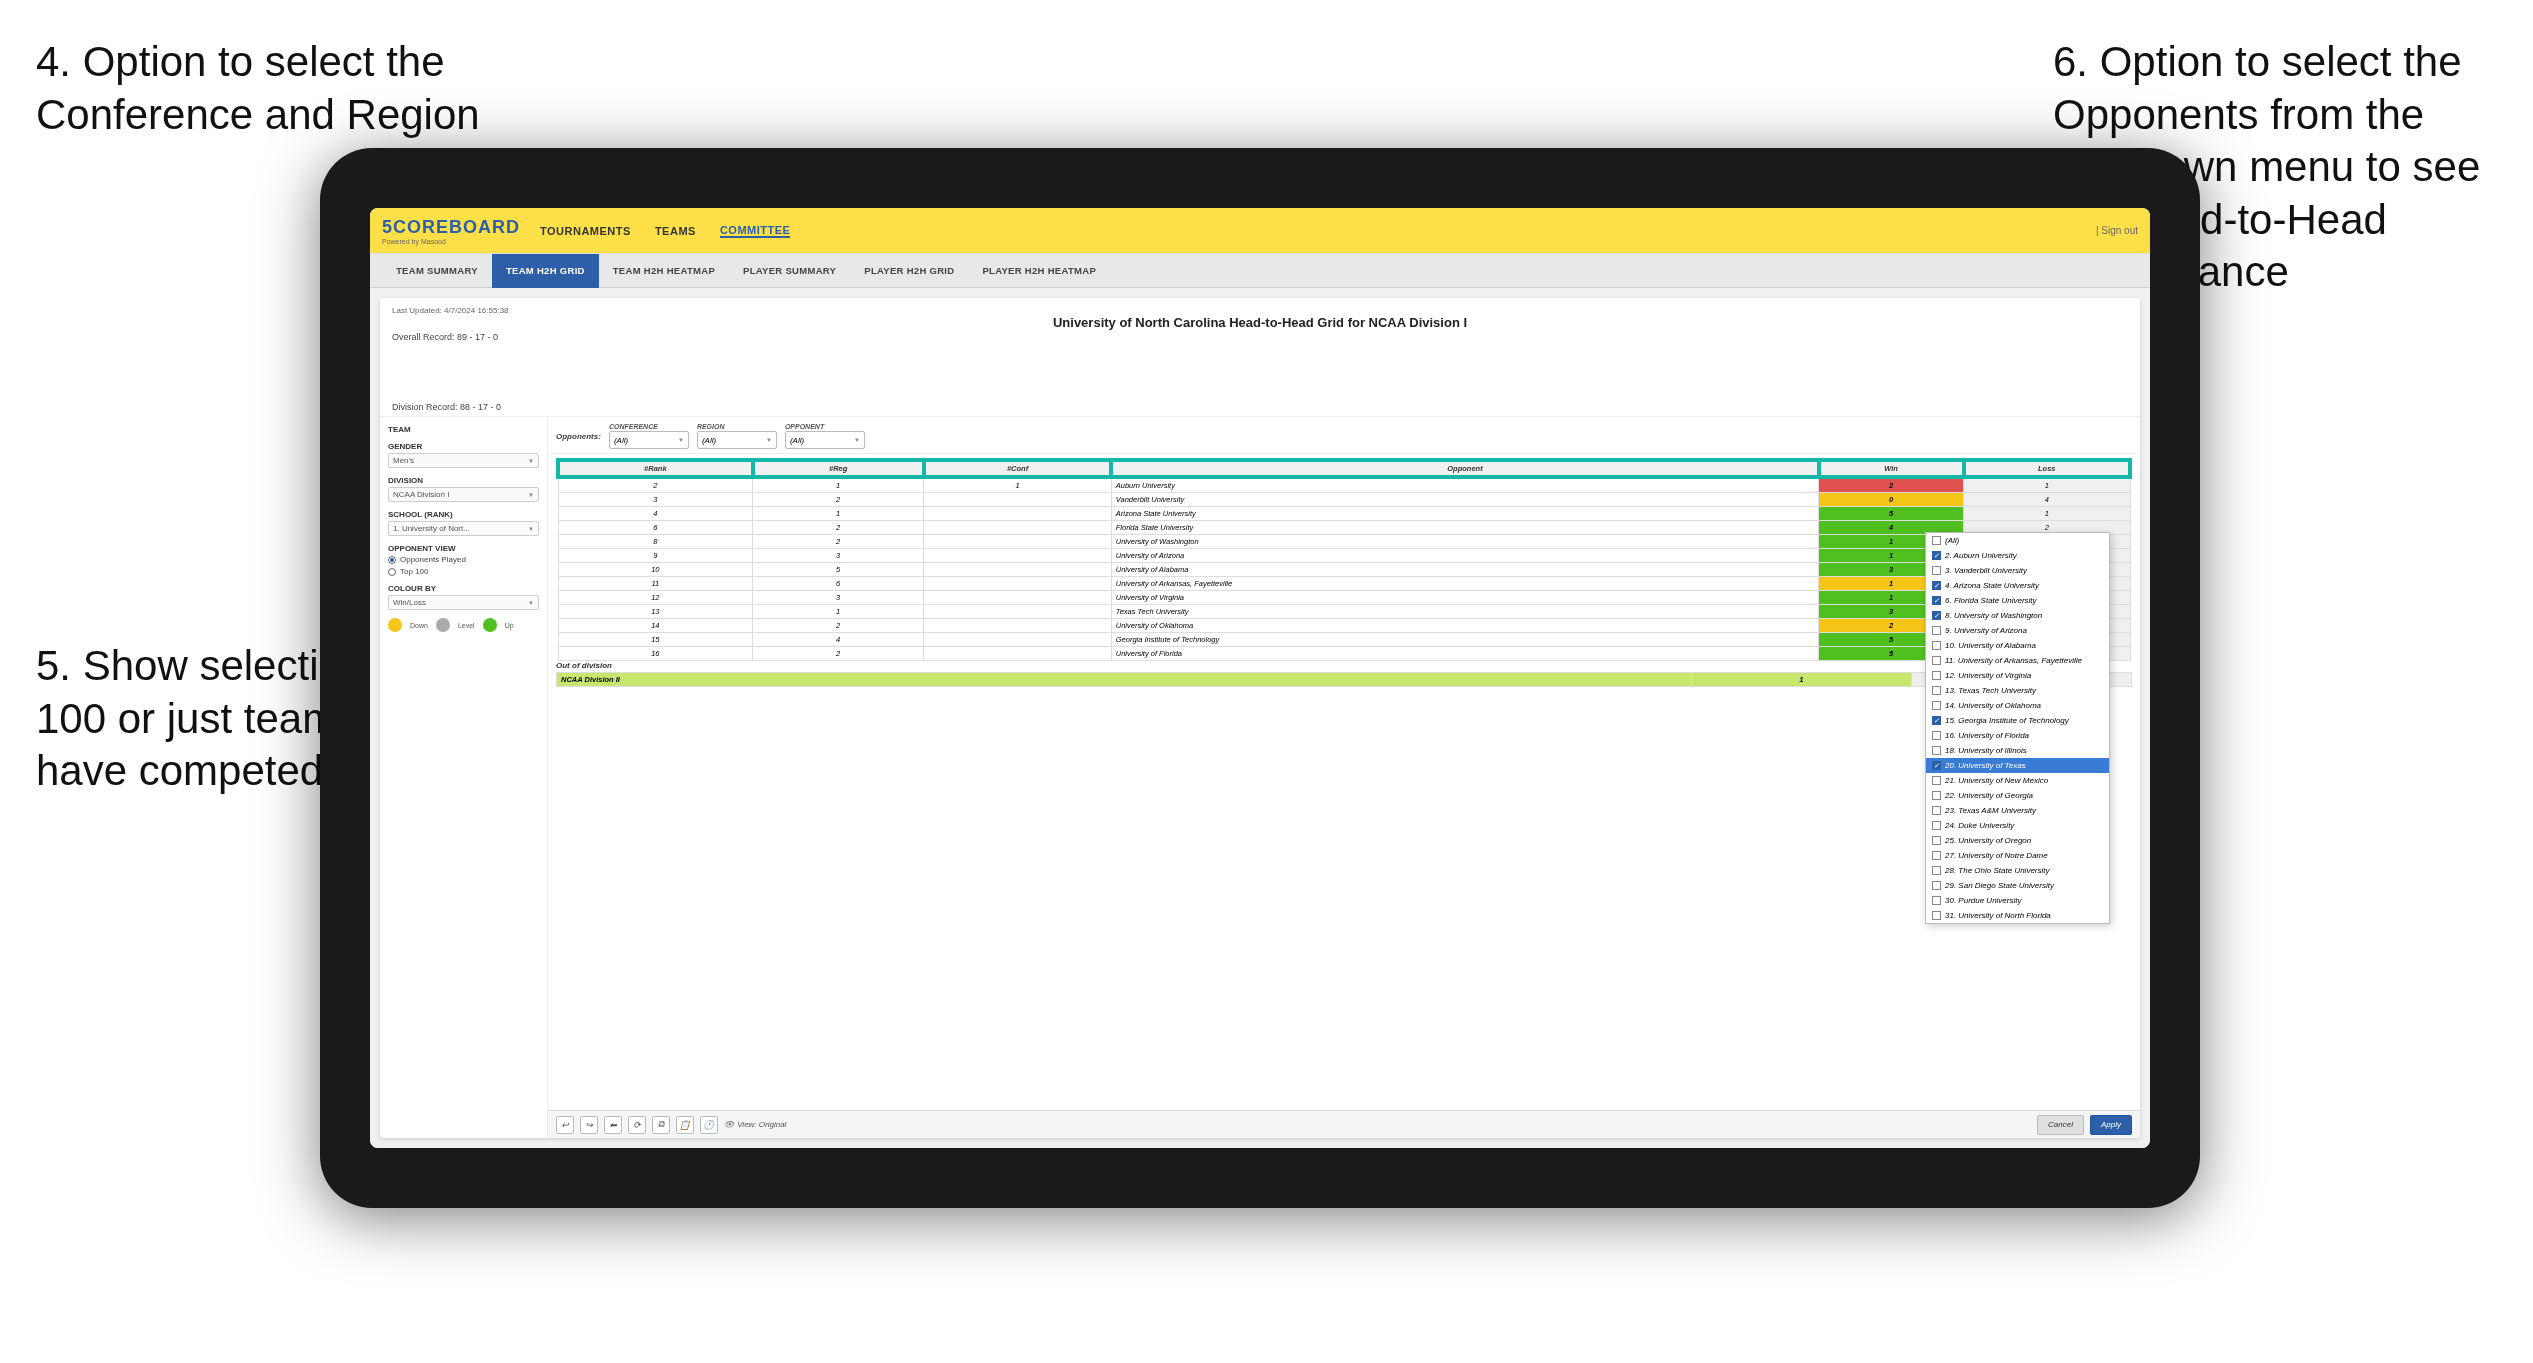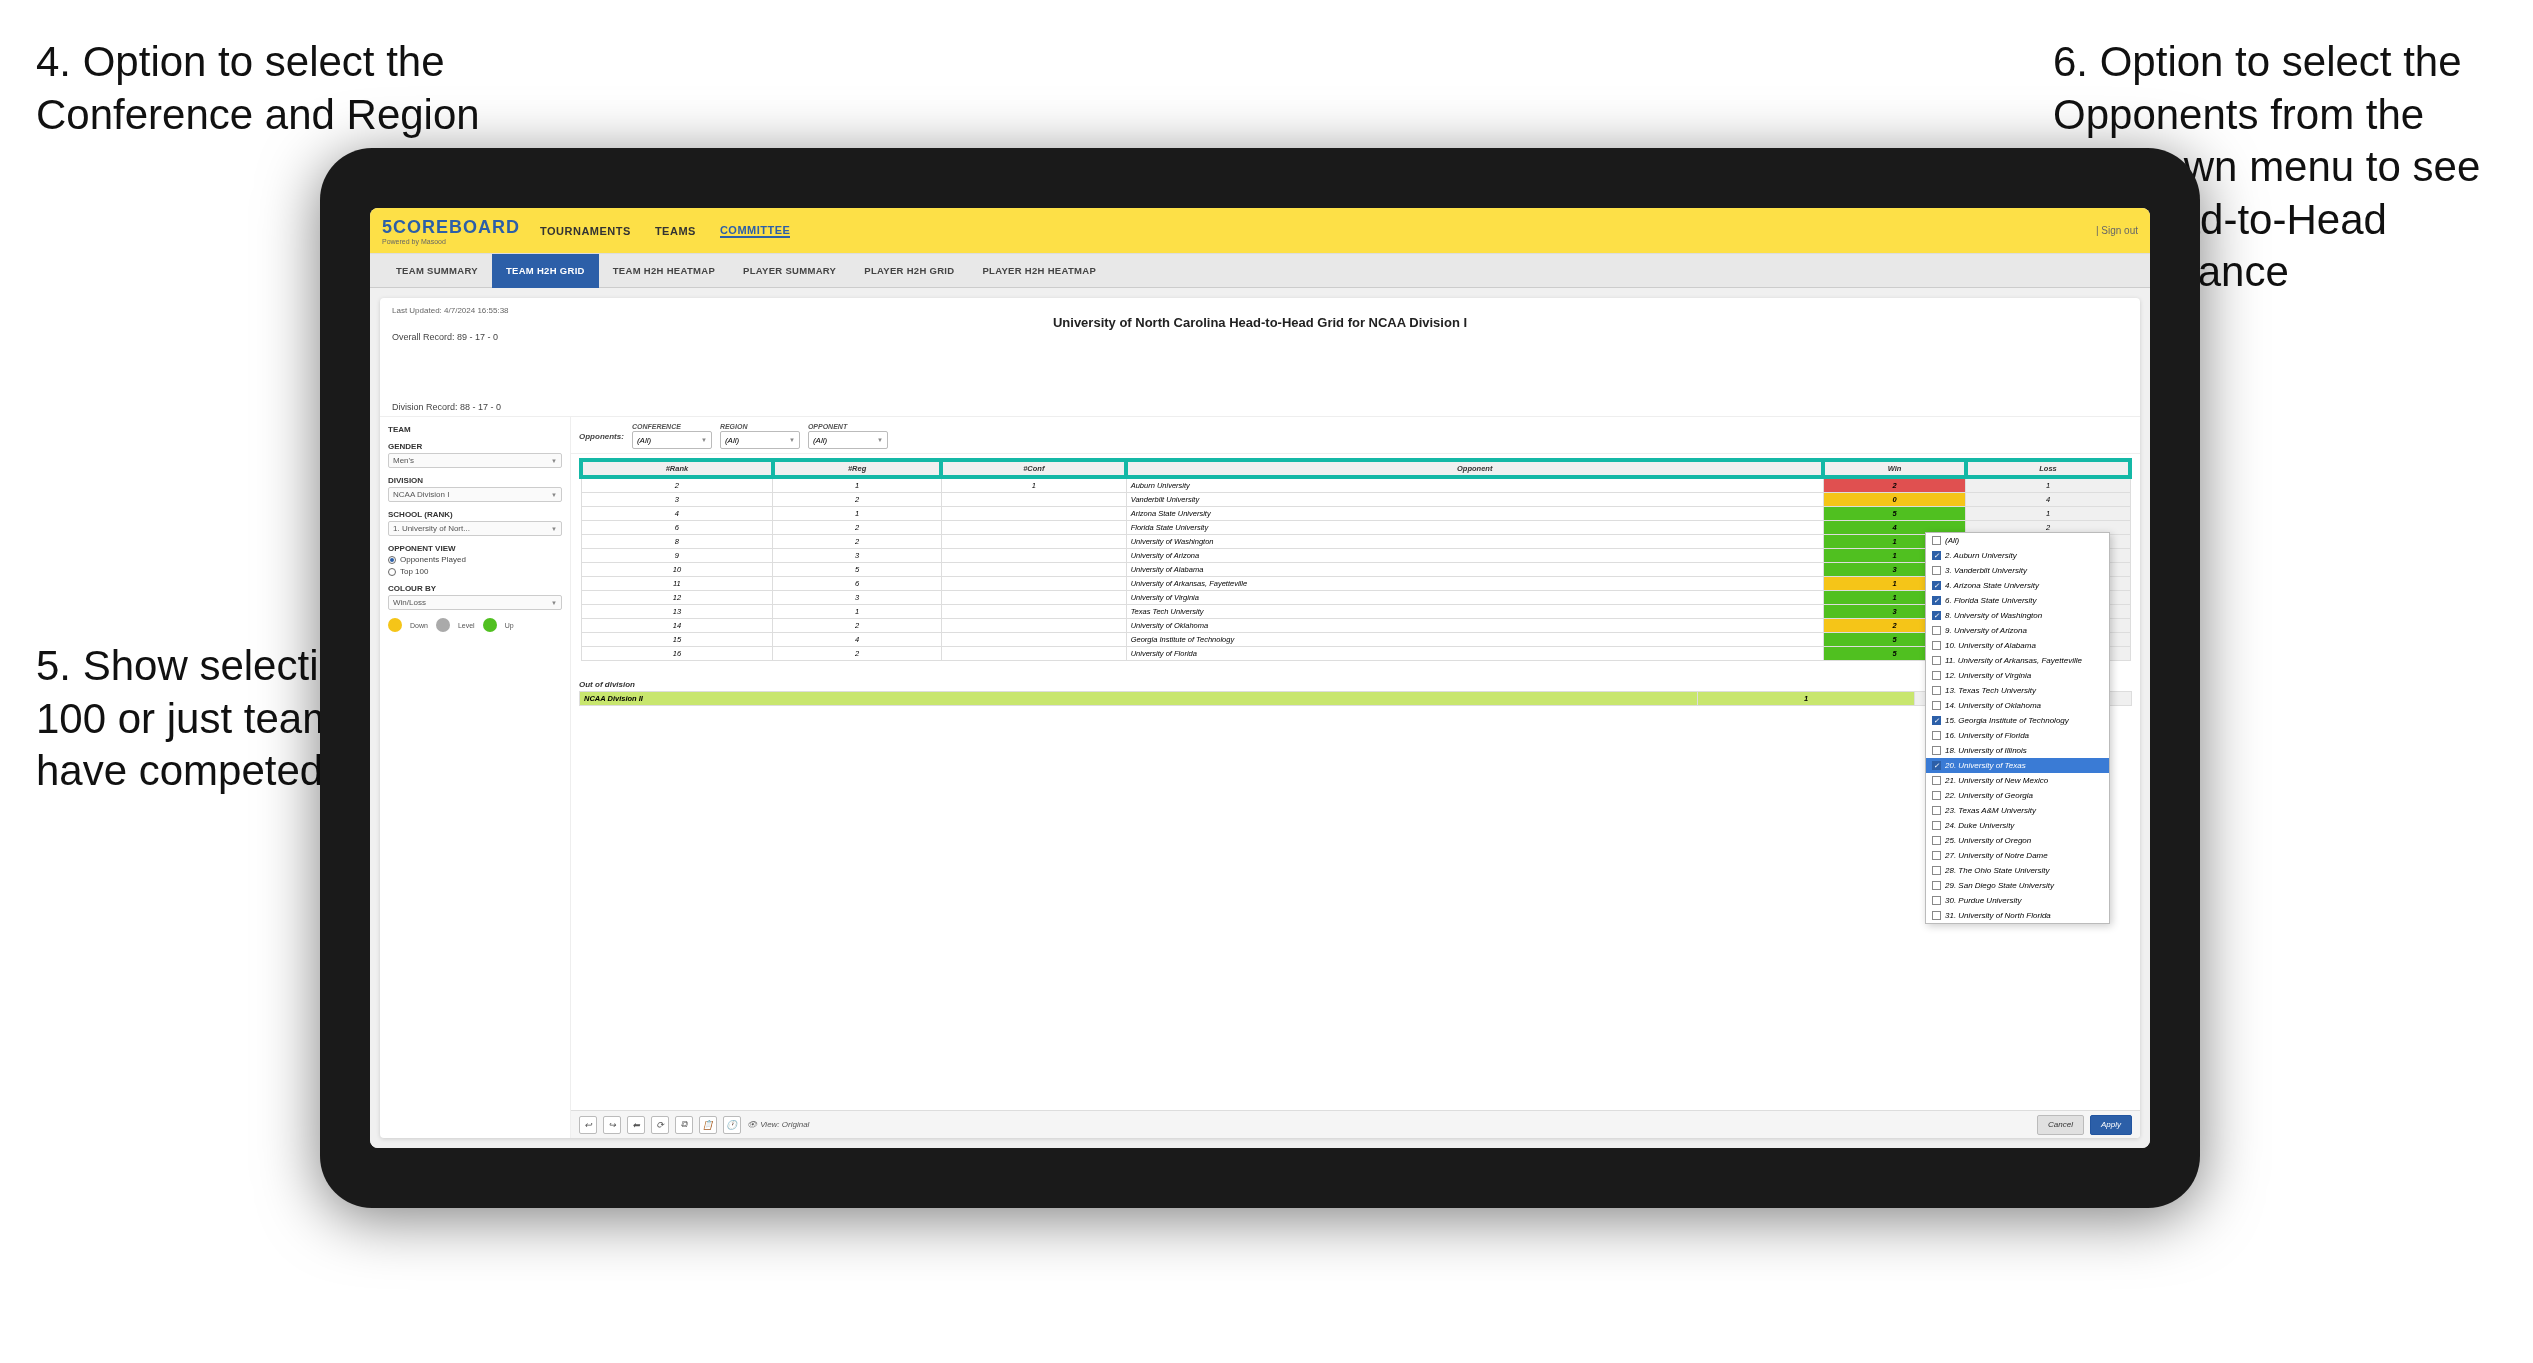--- a/index.html
+++ b/index.html
@@ -209,21 +209,21 @@
     }
 
     .card-body {
       display: flex;
       flex: 1;
       overflow: hidden;
     }
 
     
     .left-panel {
-      width: 191px;
+      width: 168px;
       flex-shrink: 0;
       padding: 8px;
       border-right: 1px solid #eee;
       font-size: 9px;
       overflow-y: auto;
     }
 
     .panel-section {
       margin-bottom: 8px;
     }
@@ -494,21 +494,21 @@
       color: white;
       display: flex;
       align-items: center;
     }
 
     
     .out-of-div-label {
       font-size: 8px;
       font-weight: 600;
       color: #333;
-      margin: 19px 0 2px;
+      margin: 0 0 2px;
     }
 
     .card-content-wrap {
       flex: 1;
       display: flex;
       flex-direction: column;
       overflow: hidden;
       font-style: italic;
     }
   </style>

